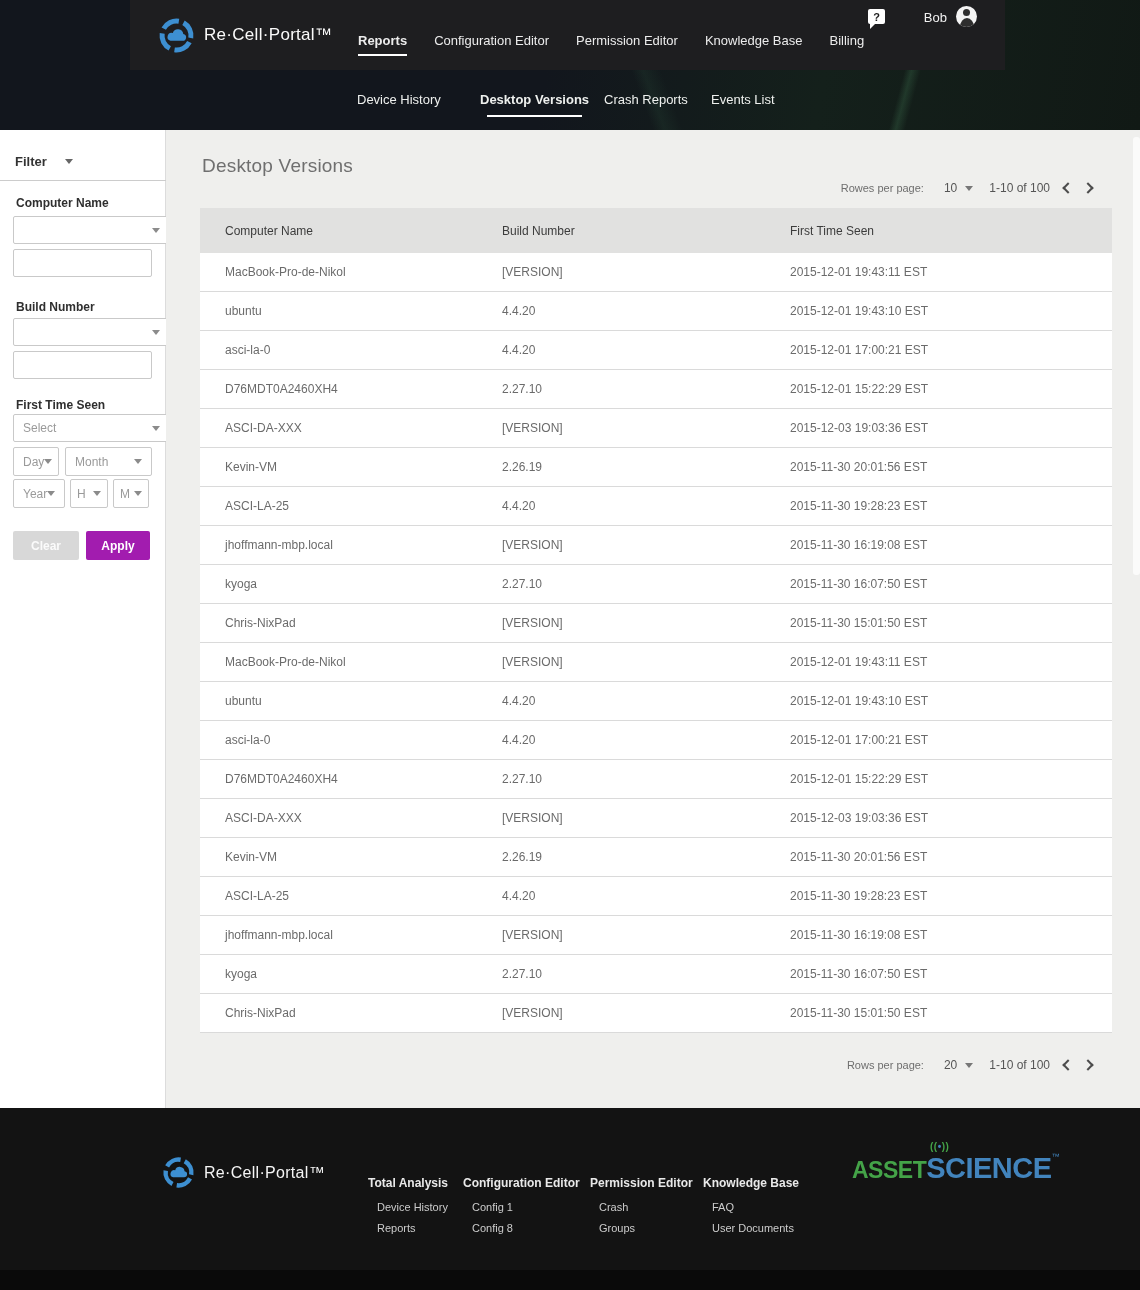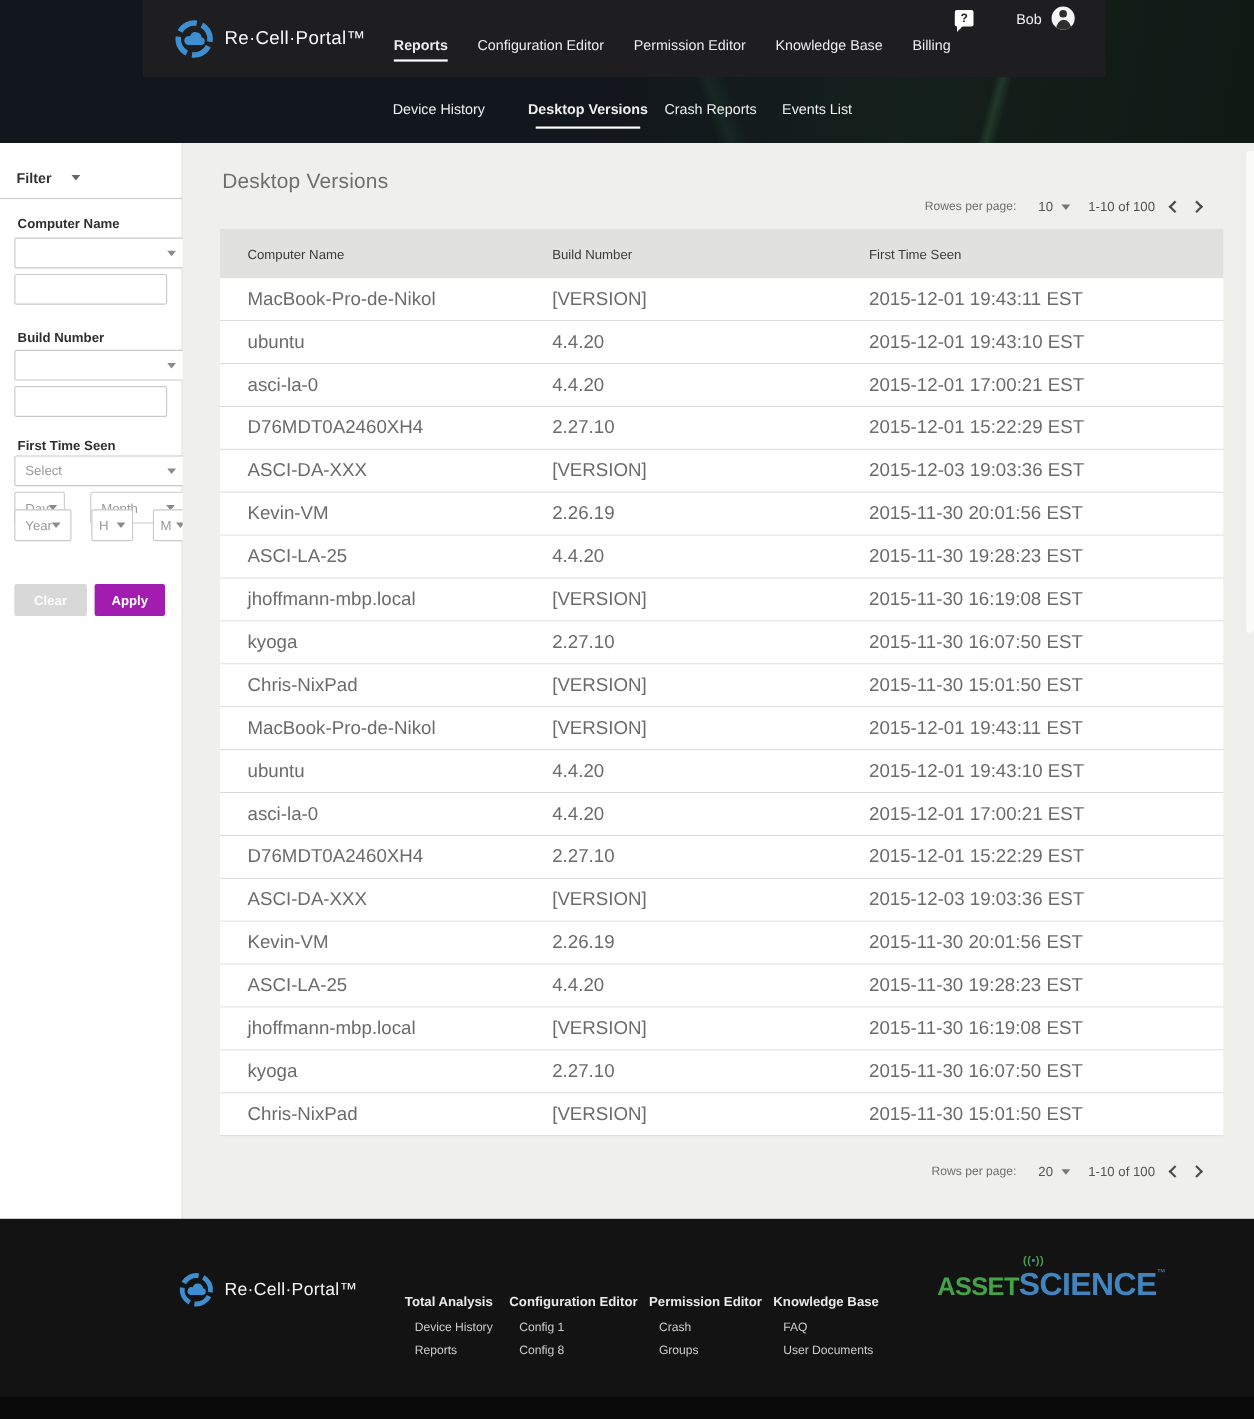--- a/index.html
+++ b/index.html
@@ -49,21 +49,21 @@
     border-right:1px solid #dcdcdc; }
   .filter-head { position:absolute; left:15px; top:24px; display:flex; align-items:center; gap:18px;
     font-size:13px; font-weight:bold; color:#333333; cursor:pointer; }
   .divider { position:absolute; left:0; top:50px; width:166px; border-top:1px solid #cccccc; }
   .flabel { position:absolute; left:16px; font-size:12px; font-weight:bold; color:#2f2f2f; }
   .sel { position:absolute; left:13px; width:157px; height:28px; background:#ffffff;
     border:1px solid #c9c9c9; border-radius:2px; display:flex; align-items:center;
     justify-content:space-between; padding:0 9px; font-size:12px; color:#9a9a9a; cursor:pointer; }
   .finput { position:absolute; left:13px; width:139px; height:28px; background:#ffffff;
     border:1px solid #c9c9c9; border-radius:2px; font-size:12px; color:#555; padding:0 8px; }
-  .selrow { position:absolute; left:13px; width:141px; display:flex; gap:23px; }
+  .selrow { position:absolute; left:13px; width:141px; display:flex; gap:6px; }
   .selrow .mini { position:static; height:29px; flex:0 0 auto; }
   .btnrow { position:absolute; left:13px; top:401px; display:flex; gap:7px; }
   .btn { border:none; height:29px; border-radius:2px; font-size:12px; font-weight:bold;
     font-family:"Liberation Sans", sans-serif; cursor:pointer; }
   .btn-clear { width:66px; background:#d8d8d8; color:#fbfbfb; }
   .btn-apply { width:64px; background:#a21caf; color:#ffffff; }
 
   .caret { width:0; height:0; border-left:4px solid transparent; border-right:4px solid transparent;
     border-top:5px solid #8b8b8b; display:inline-block; flex:0 0 auto; }
   .caret.dark { border-top-color:#666666; }
@@ -81,21 +81,21 @@
   .chev { width:8px; height:8px; border-left:2px solid #4c4c4c; border-bottom:2px solid #4c4c4c;
     display:inline-block; cursor:pointer; }
   .chev-left { transform:rotate(45deg); margin-right:12px; }
   .chev-right { transform:rotate(-135deg); }
 
   .table { position:absolute; left:34px; top:78px; width:912px; }
   .thead { display:flex; align-items:center; height:45px; background:#e1e1e0; }
   .thead .tcell { color:#3c3c3c; font-size:12px; }
   .trow { display:flex; align-items:center; height:39px; background:#ffffff;
     border-bottom:1px solid #dadada; cursor:default; }
-  .trow .tcell { color:#6b6b6b; font-size:17px; }
+  .trow .tcell { color:#6b6b6b; font-size:12px; }
   .tcell.c1 { width:302px; padding-left:25px; }
   .tcell.c2 { width:288px; }
   .tcell.c3 { flex:1; }
 
   .scrollbar { position:absolute; right:0; top:7px; width:7px; height:438px;
     background:#fbfbfa; border-radius:3px; }
 
   
   .footer { position:absolute; left:0; top:1108px; width:1140px; height:182px; background:#131313; }
   .fbrand { position:absolute; left:162px; top:48px; display:flex; align-items:center; gap:9px; }
@@ -183,21 +183,21 @@
       <div class="sel mini" style="width:46px">
         <span>Day</span>
         <span class="caret"></span>
       </div>
       <div class="sel mini" style="width:87px">
         <span>Month</span>
         <span class="caret"></span>
       </div>
     </div>
 
-    <div class="selrow" style="top:333px; gap:18px">
+    <div class="selrow" style="top:349px; gap:5px">
       <div class="sel mini" style="width:52px">
         <span>Year</span>
         <span class="caret"></span>
       </div>
       <div class="sel mini" style="width:38px; padding:0 6px">
         <span>H</span>
         <span class="caret"></span>
       </div>
       <div class="sel mini" style="width:36px; padding:0 6px">
         <span>M</span>

